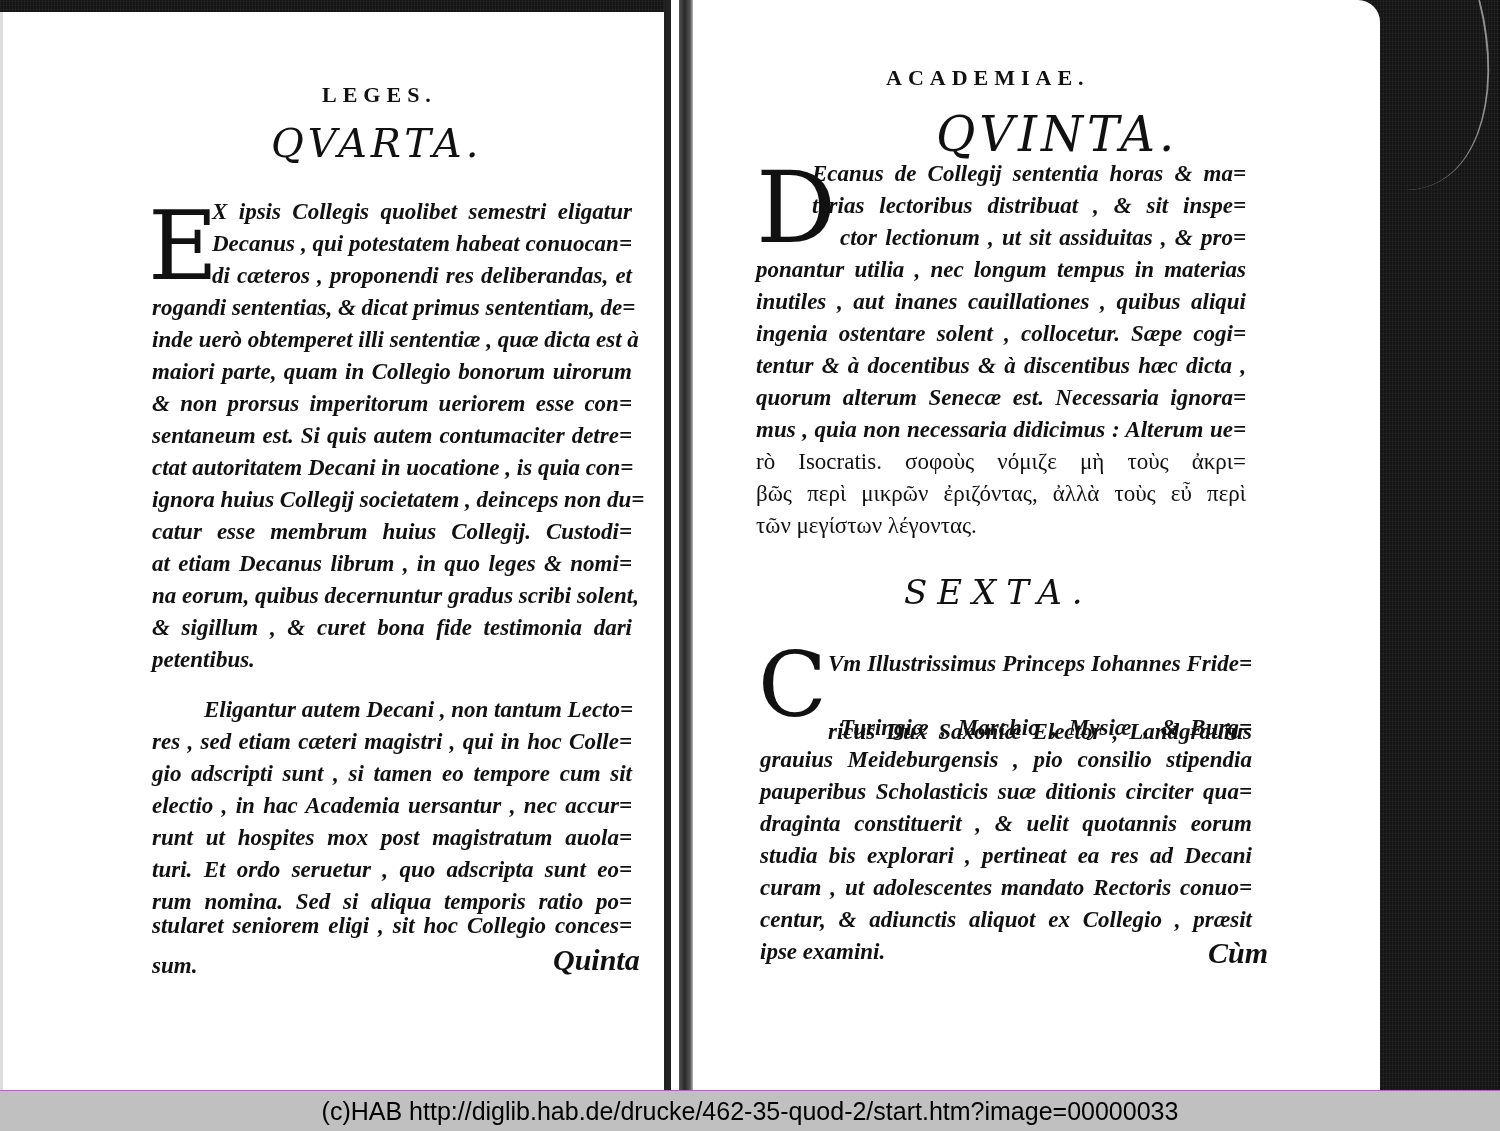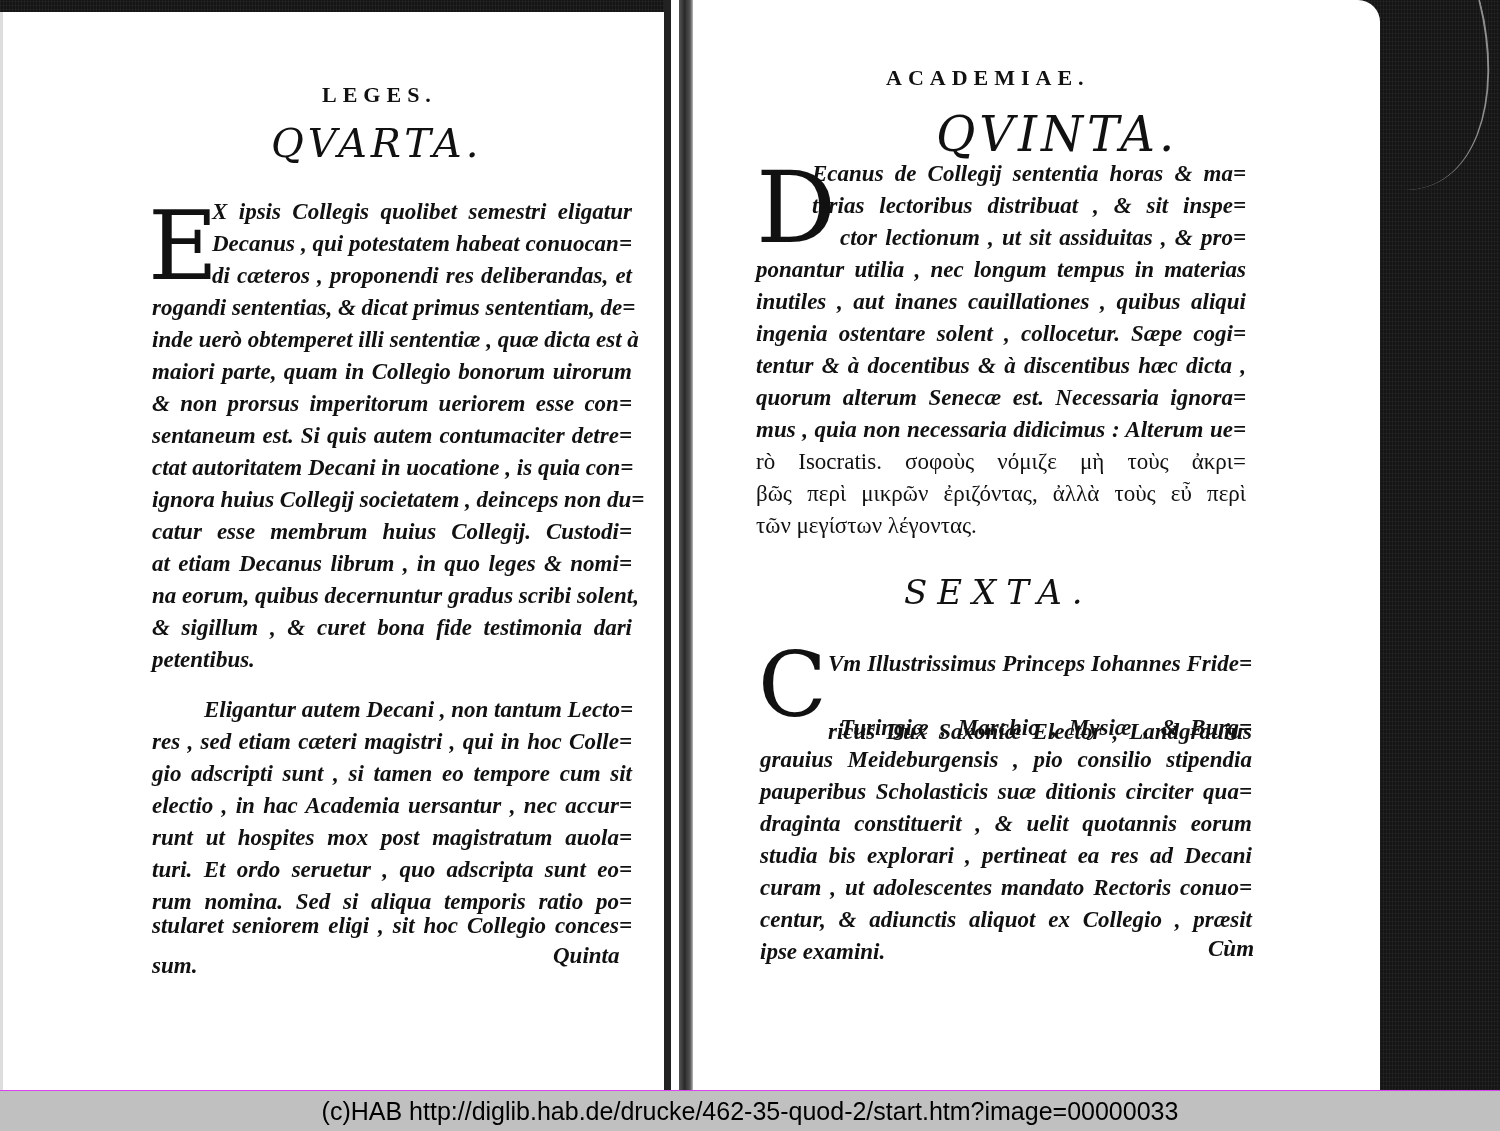--- a/index.html
+++ b/index.html
@@ -13,21 +13,21 @@
   .gutter { position:absolute; left:664px; top:0; width:40px; height:1090px; background:#fff; }
   .gutter .line1 { position:absolute; left:0; top:0; width:7px; height:100%; background:#222; }
   .gutter .line2 { position:absolute; left:15px; top:0; width:14px; height:100%;
     background:linear-gradient(90deg,#555,#2a2a2a 40%,#555 80%,#bbb); }
   .crack { position:absolute; left:1382px; top:0; width:120px; height:190px; border-right:2px solid #ddd; border-radius:0 0 100% 0; transform:skewX(14deg); opacity:.6; }
   .running-head { position:absolute; font-family:"Liberation Serif", serif; font-weight:bold; letter-spacing:6px; color:#111; }
   .section-title { position:absolute; font-family:"DejaVu Serif", serif; font-style:italic; color:#111; letter-spacing:4px; }
   .body-text { position:absolute; font-family:"Liberation Serif", serif; font-style:italic; font-weight:bold; color:#111; font-size:23px; }
   .body-text .ln { position:absolute; left:0; white-space:nowrap; height:32px; line-height:32px; text-align:justify; text-align-last:justify; }
   .dropcap { position:absolute; font-family:"DejaVu Serif", serif; color:#111; font-weight:normal; }
-  .catch { position:absolute; font-family:"Liberation Serif", serif; font-style:italic; font-weight:bold; font-size:23px; color:#111; }
+  .catch { position:absolute; font-family:"Liberation Serif", serif; font-style:italic; font-weight:bold; font-size:30px; color:#111; }
   .footer { position:absolute; left:0; top:1090px; width:1500px; height:41px; background:#c0c0c0; border-top:1px solid #d946ef;
     font-family:"Liberation Sans", sans-serif; font-size:25px; color:#000; text-align:center; line-height:41px; }
 </style>
 </head>
 <body>
 
 <div class="scan"></div>
 <div class="crack"></div>
 
 <div class="page page-left"></div>

